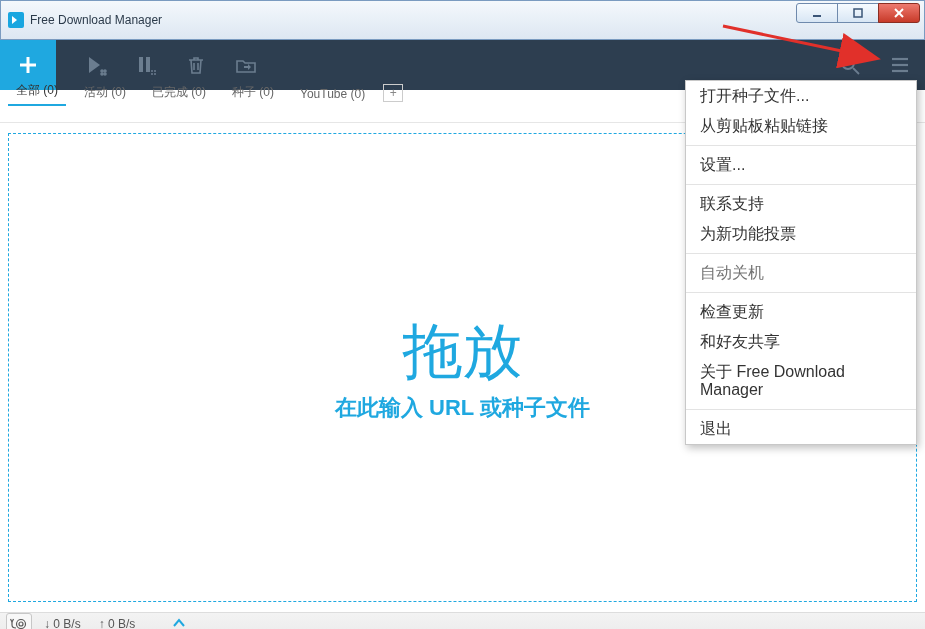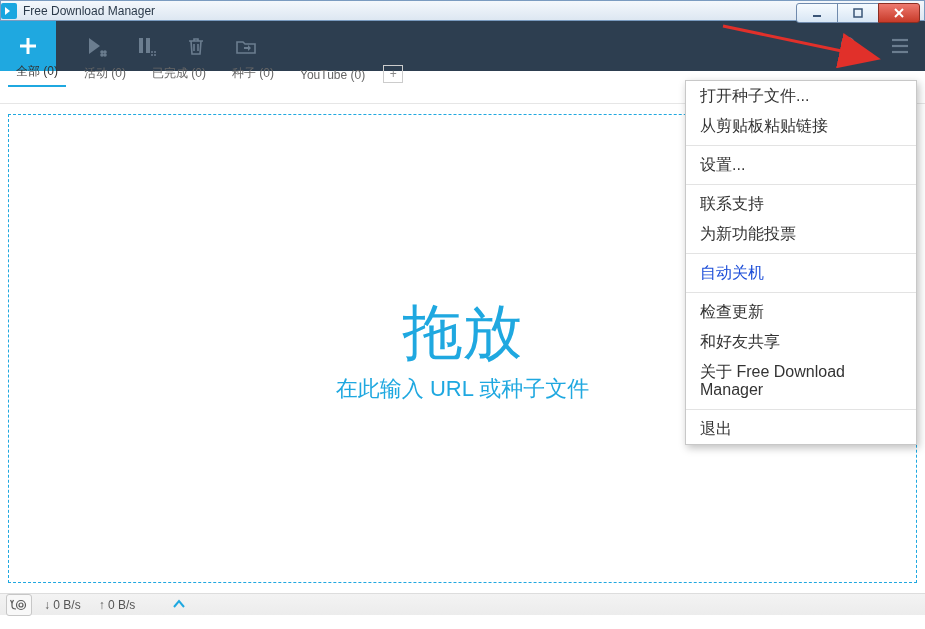--- a/index.html
+++ b/index.html
@@ -1,25 +1,25 @@
 <!DOCTYPE html>
 <html><head>
 <meta charset="utf-8">
 <style>
   * { box-sizing: border-box; margin: 0; padding: 0; }
   html, body { width: 925px; height: 629px; font-family: "Microsoft YaHei", Arial, sans-serif; background: #fff; overflow: hidden; }
 
   
   .titlebar {
-    height: 21px;
+    height: 40px;
     background: linear-gradient(#f4f8fc, #dde7f2);
     border: 1px solid #7a9bc0;
     display: flex;
     align-items: center;
-    padding-left: 0;
+    padding-left: 7px;
     position: relative;
   }
   .titlebar .app-icon {
     width: 16px; height: 16px; margin-right: 6px;
     background: #19a6e0;
     border-radius: 2px;
     position: relative;
   }
   .titlebar .app-icon::after {
     content: "";
@@ -93,21 +93,21 @@
     height: 489px;
     padding: 10px 8px;
   }
   .drop-zone {
     width: 100%; height: 100%;
     border: 1.5px dashed #1fa8e0;
     display: flex; flex-direction: column;
     align-items: center; justify-content: center;
   }
   .drop-title { font-size: 60px; color: #1fa8e0; font-weight: 300; }
-  .drop-sub { font-size: 22px; color: #1fa8e0; font-weight: 400; }
+  .drop-sub { font-size: 22px; color: #1fa8e0; font-weight: 700; }
 
   
   .statusbar {
     height: 22px;
     background: linear-gradient(#f3f3f3, #ececec);
     border-top: 1px solid #ddd;
     display: flex; align-items: center;
     font-size: 12px; color: #555; padding: 0 6px;
   }
   .snail {
@@ -124,21 +124,21 @@
     position: absolute;
     right: 8px; top: 80px;
     width: 232px;
     background: #fff;
     border: 1px solid #c8c8c8;
     box-shadow: 2px 3px 8px rgba(0,0,0,0.25);
     font-size: 16px; color: #333;
     z-index: 50;
   }
   .menu .mi { padding: 6px 14px; line-height: 18px; }
-  .menu .mi.disabled { color: #1d4ed8; }
+  .menu .mi.disabled { color: #737373; }
   .menu .sep { height: 1px; background: #e3e3e3; margin: 4px 0; }
 
   
   .arrow-overlay {
     position: absolute;
     pointer-events: none;
     right: 0; top: 20px;
     width: 220px; height: 80px;
     z-index: 60;
   }

